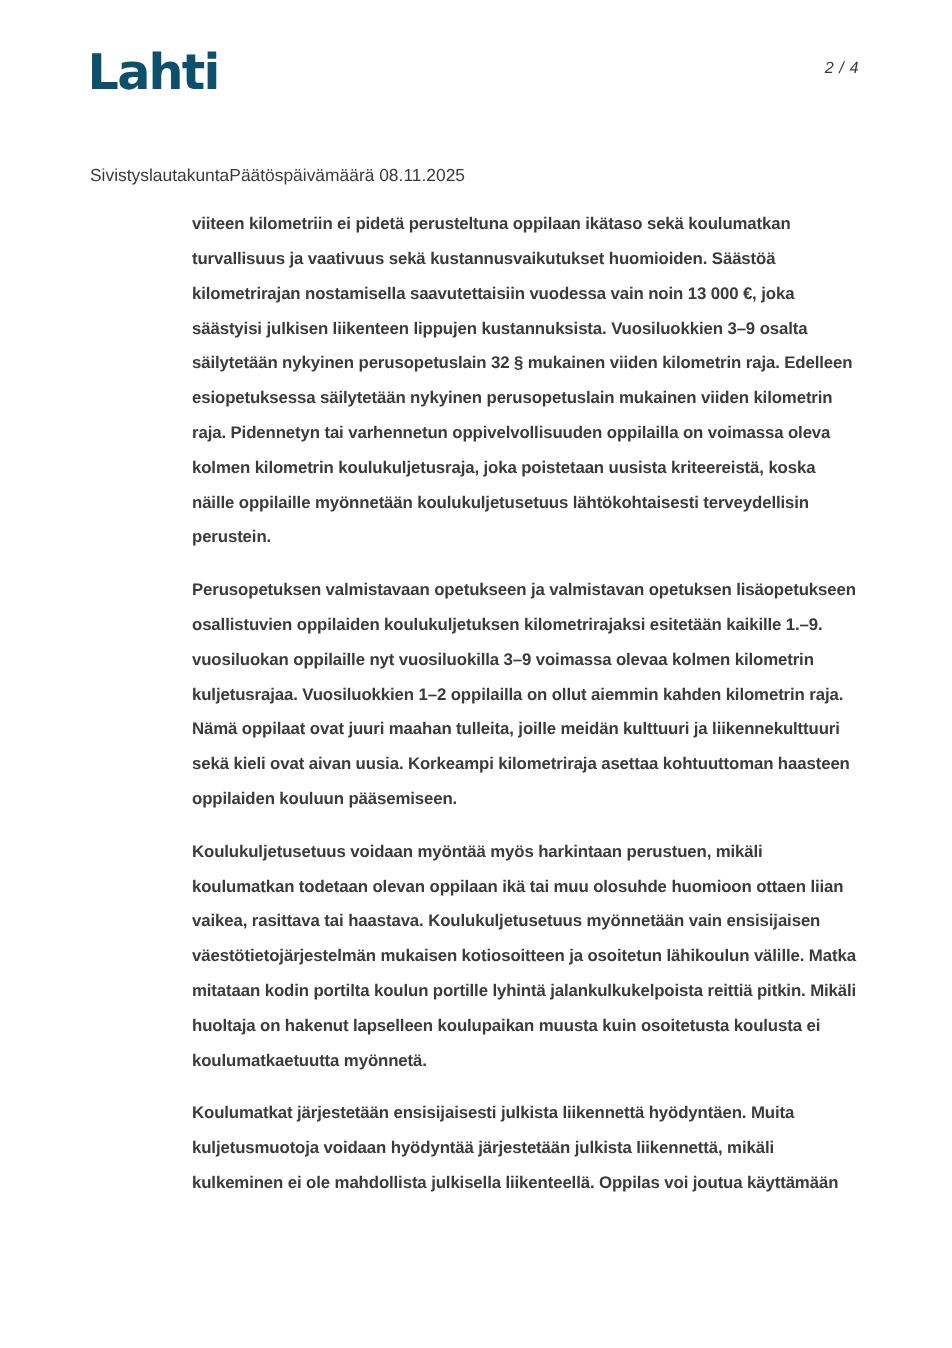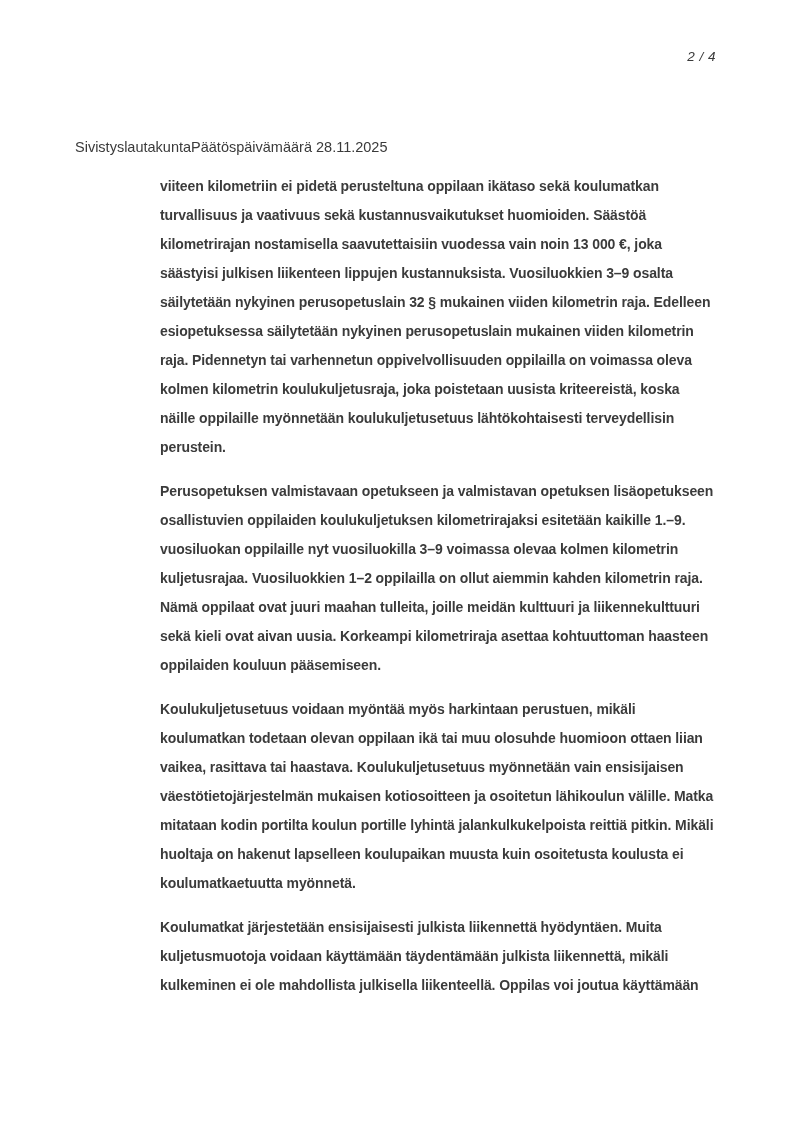--- a/index.html
+++ b/index.html
@@ -60,32 +60,33 @@
   }
   .content p {
     margin: 0 0 15px 0;
   }
 </style>
 </head>
 <body>
 
 <div class="page">
 
+  <div class="logo">Lahti</div>
 
   <div class="page-number">2 / 4</div>
 
   <div class="meta-row">
     <span>Sivistyslautakunta</span>
-    <span>Päätöspäivämäärä 28.11.2025</span>
+    <span>Päätöspäivämäärä 08.11.2025</span>
   </div>
 
   <div class="content">
 
       <p class="para">viiteen kilometriin ei pidetä perusteltuna oppilaan ikätaso sekä koulumatkan turvallisuus ja vaativuus sekä kustannusvaikutukset huomioiden. Säästöä kilometrirajan nostamisella saavutettaisiin vuodessa vain noin 13 000 €, joka säästyisi julkisen liikenteen lippujen kustannuksista. Vuosiluokkien 3–9 osalta säilytetään nykyinen perusopetuslain 32 § mukainen viiden kilometrin raja. Edelleen esiopetuksessa säilytetään nykyinen perusopetuslain mukainen viiden kilometrin raja. Pidennetyn tai varhennetun oppivelvollisuuden oppilailla on voimassa oleva kolmen kilometrin koulukuljetusraja, joka poistetaan uusista kriteereistä, koska näille oppilaille myönnetään koulukuljetusetuus lähtökohtaisesti terveydellisin perustein.</p>
 
       <p class="para">Perusopetuksen valmistavaan opetukseen ja valmistavan opetuksen lisäopetukseen osallistuvien oppilaiden koulukuljetuksen kilometrirajaksi esitetään kaikille 1.–9. vuosiluokan oppilaille nyt vuosiluokilla 3–9 voimassa olevaa kolmen kilometrin kuljetusrajaa. Vuosiluokkien 1–2 oppilailla on ollut aiemmin kahden kilometrin raja. Nämä oppilaat ovat juuri maahan tulleita, joille meidän kulttuuri ja liikennekulttuuri sekä kieli ovat aivan uusia. Korkeampi kilometriraja asettaa kohtuuttoman haasteen oppilaiden kouluun pääsemiseen.</p>
 
       <p class="para">Koulukuljetusetuus voidaan myöntää myös harkintaan perustuen, mikäli koulumatkan todetaan olevan oppilaan ikä tai muu olosuhde huomioon ottaen liian vaikea, rasittava tai haastava. Koulukuljetusetuus myönnetään vain ensisijaisen väestötietojärjestelmän mukaisen kotiosoitteen ja osoitetun lähikoulun välille. Matka mitataan kodin portilta koulun portille lyhintä jalankulkukelpoista reittiä pitkin. Mikäli huoltaja on hakenut lapselleen koulupaikan muusta kuin osoitetusta koulusta ei koulumatkaetuutta myönnetä.</p>
 
-      <p class="para">Koulumatkat järjestetään ensisijaisesti julkista liikennettä hyödyntäen. Muita kuljetusmuotoja voidaan käyttämään täydentämään julkista liikennettä, mikäli kulkeminen ei ole mahdollista julkisella liikenteellä. Oppilas voi joutua käyttämään</p>
+      <p class="para">Koulumatkat järjestetään ensisijaisesti julkista liikennettä hyödyntäen. Muita kuljetusmuotoja voidaan hyödyntää järjestetään julkista liikennettä, mikäli kulkeminen ei ole mahdollista julkisella liikenteellä. Oppilas voi joutua käyttämään</p>
     </div>
 
 </div>
 
 </body></html>

